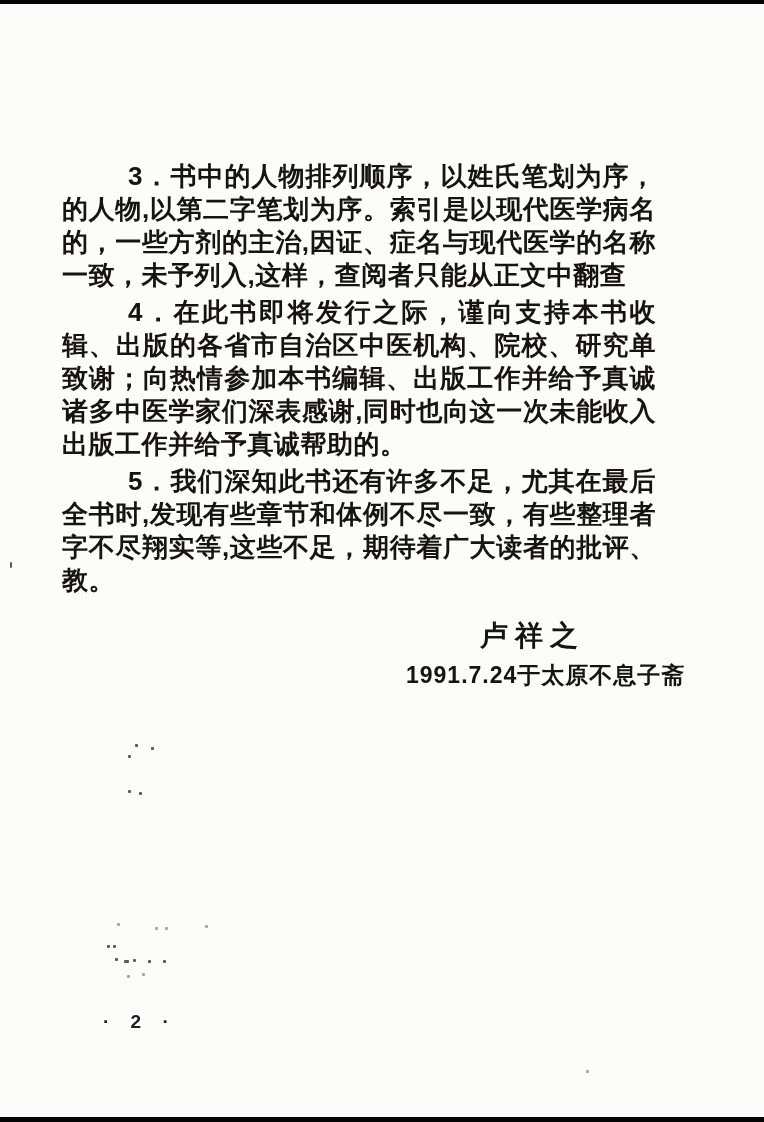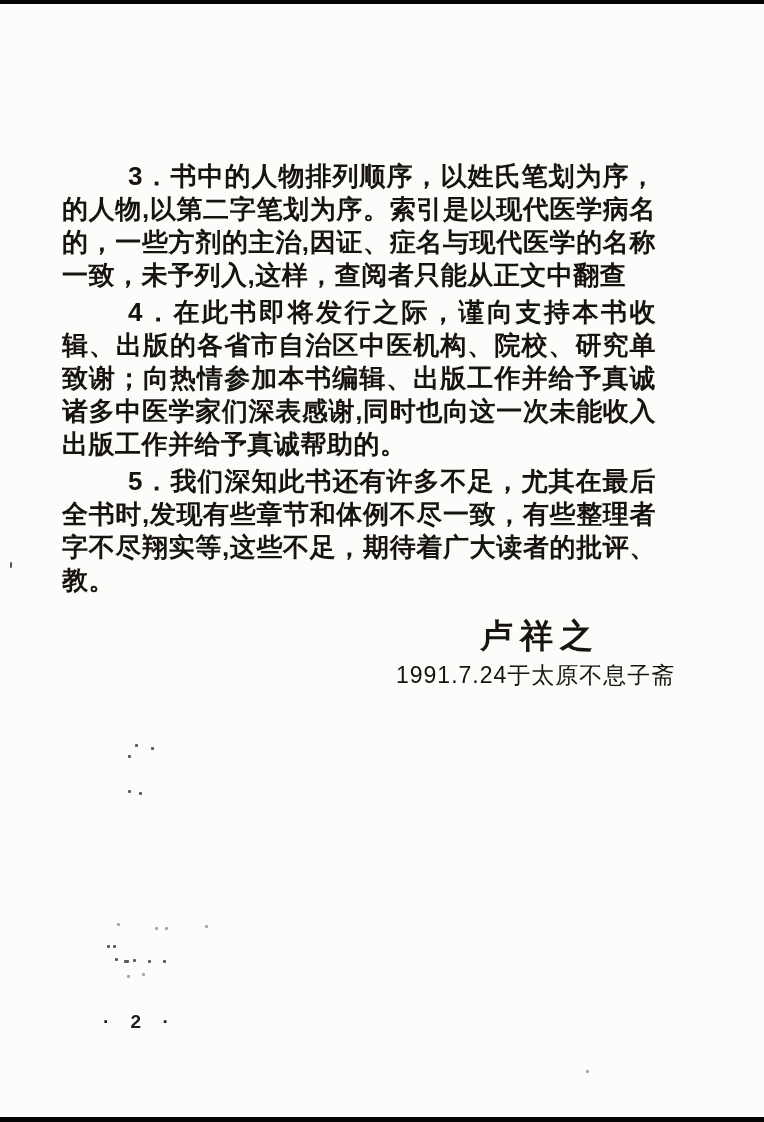--- a/index.html
+++ b/index.html
@@ -32,30 +32,30 @@
     text-align-last:justify;
     text-justify:inter-character;
     overflow:hidden;
   }
   .line.first { text-indent:66px; }
   .line.endline { text-align:left; text-align-last:left; }
 
   .sig-name {
     position:absolute;
     left:480px; top:620px;
-    font-size:33px; line-height:32px;
+    font-size:28px; line-height:32px;
     font-weight:700;
     letter-spacing:7px;
     white-space:nowrap;
   }
   .sig-date {
     position:absolute;
-    left:396px; top:661px;
+    left:406px; top:661px;
     font-size:23px; line-height:28px;
-    font-weight:400;
+    font-weight:700;
     letter-spacing:1px;
     white-space:nowrap;
   }
   .pageno {
     position:absolute;
     left:103px; top:1010px;
     font-size:19px; line-height:24px;
     font-weight:700;
     letter-spacing:8px;
     color:#1d1d1d;

